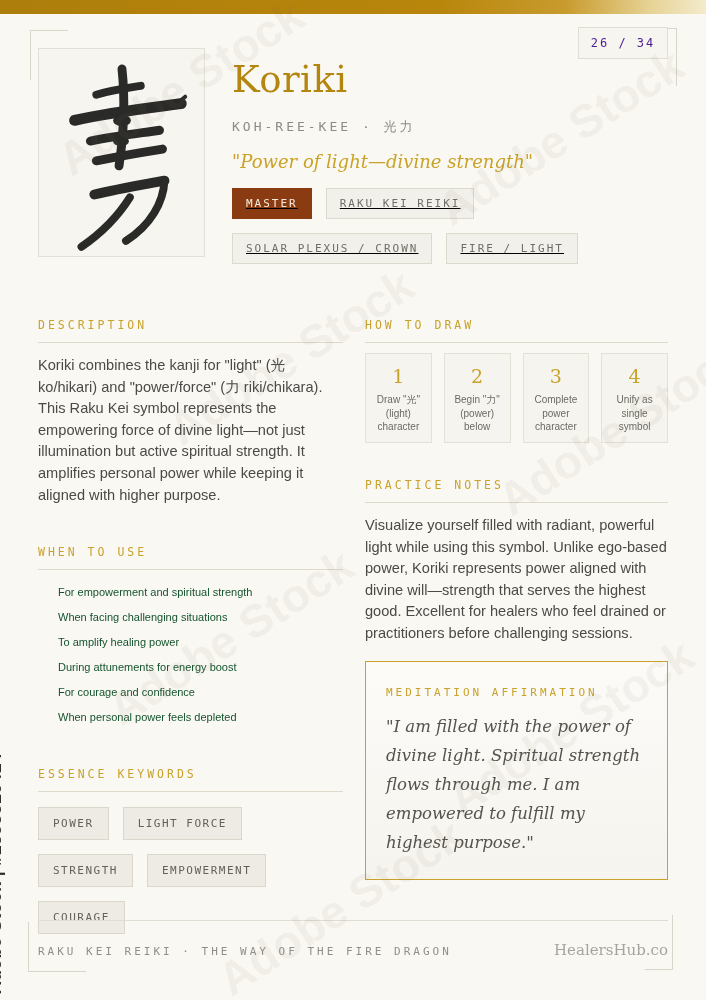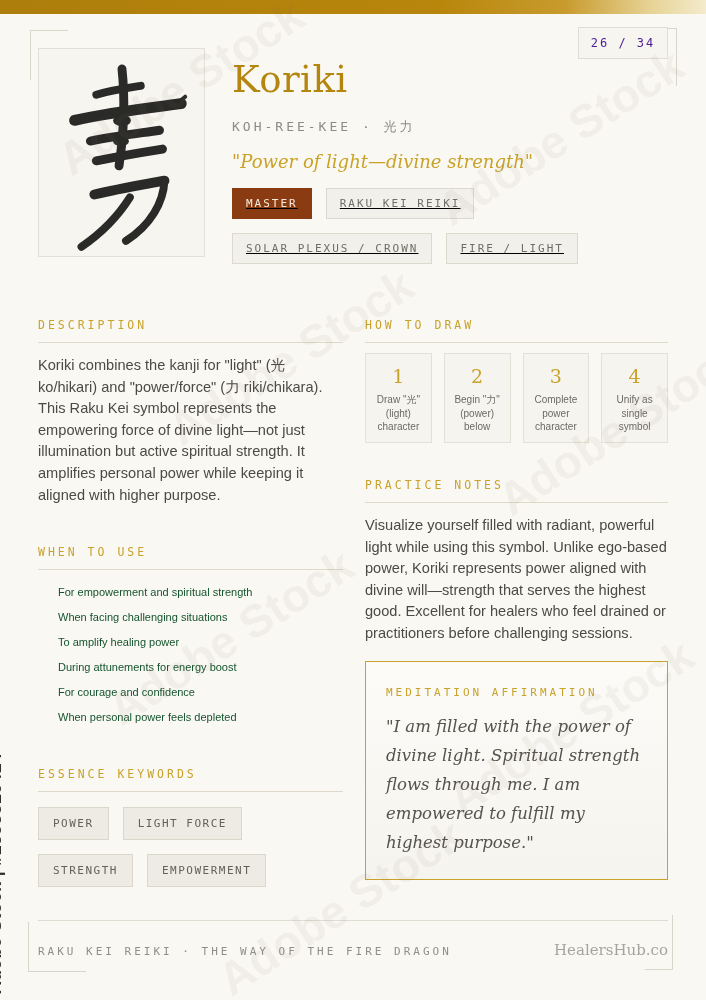--- a/index.html
+++ b/index.html
@@ -150,20 +150,21 @@
       </ul>
 
       <div class="sec-head mt">
         <span>ESSENCE KEYWORDS</span>
       </div>
       <div class="chips">
         <span class="chip">POWER</span>
         <span class="chip">LIGHT FORCE</span>
         <span class="chip">STRENGTH</span>
         <span class="chip">EMPOWERMENT</span>
+        <span class="chip">COURAGE</span>
       </div>
     </div>
 
     <div class="col-right">
       <div class="sec-head">
         <span>HOW TO DRAW</span>
       </div>
       <div class="steps">
         <div class="step">
           <div class="step-num">1</div>

